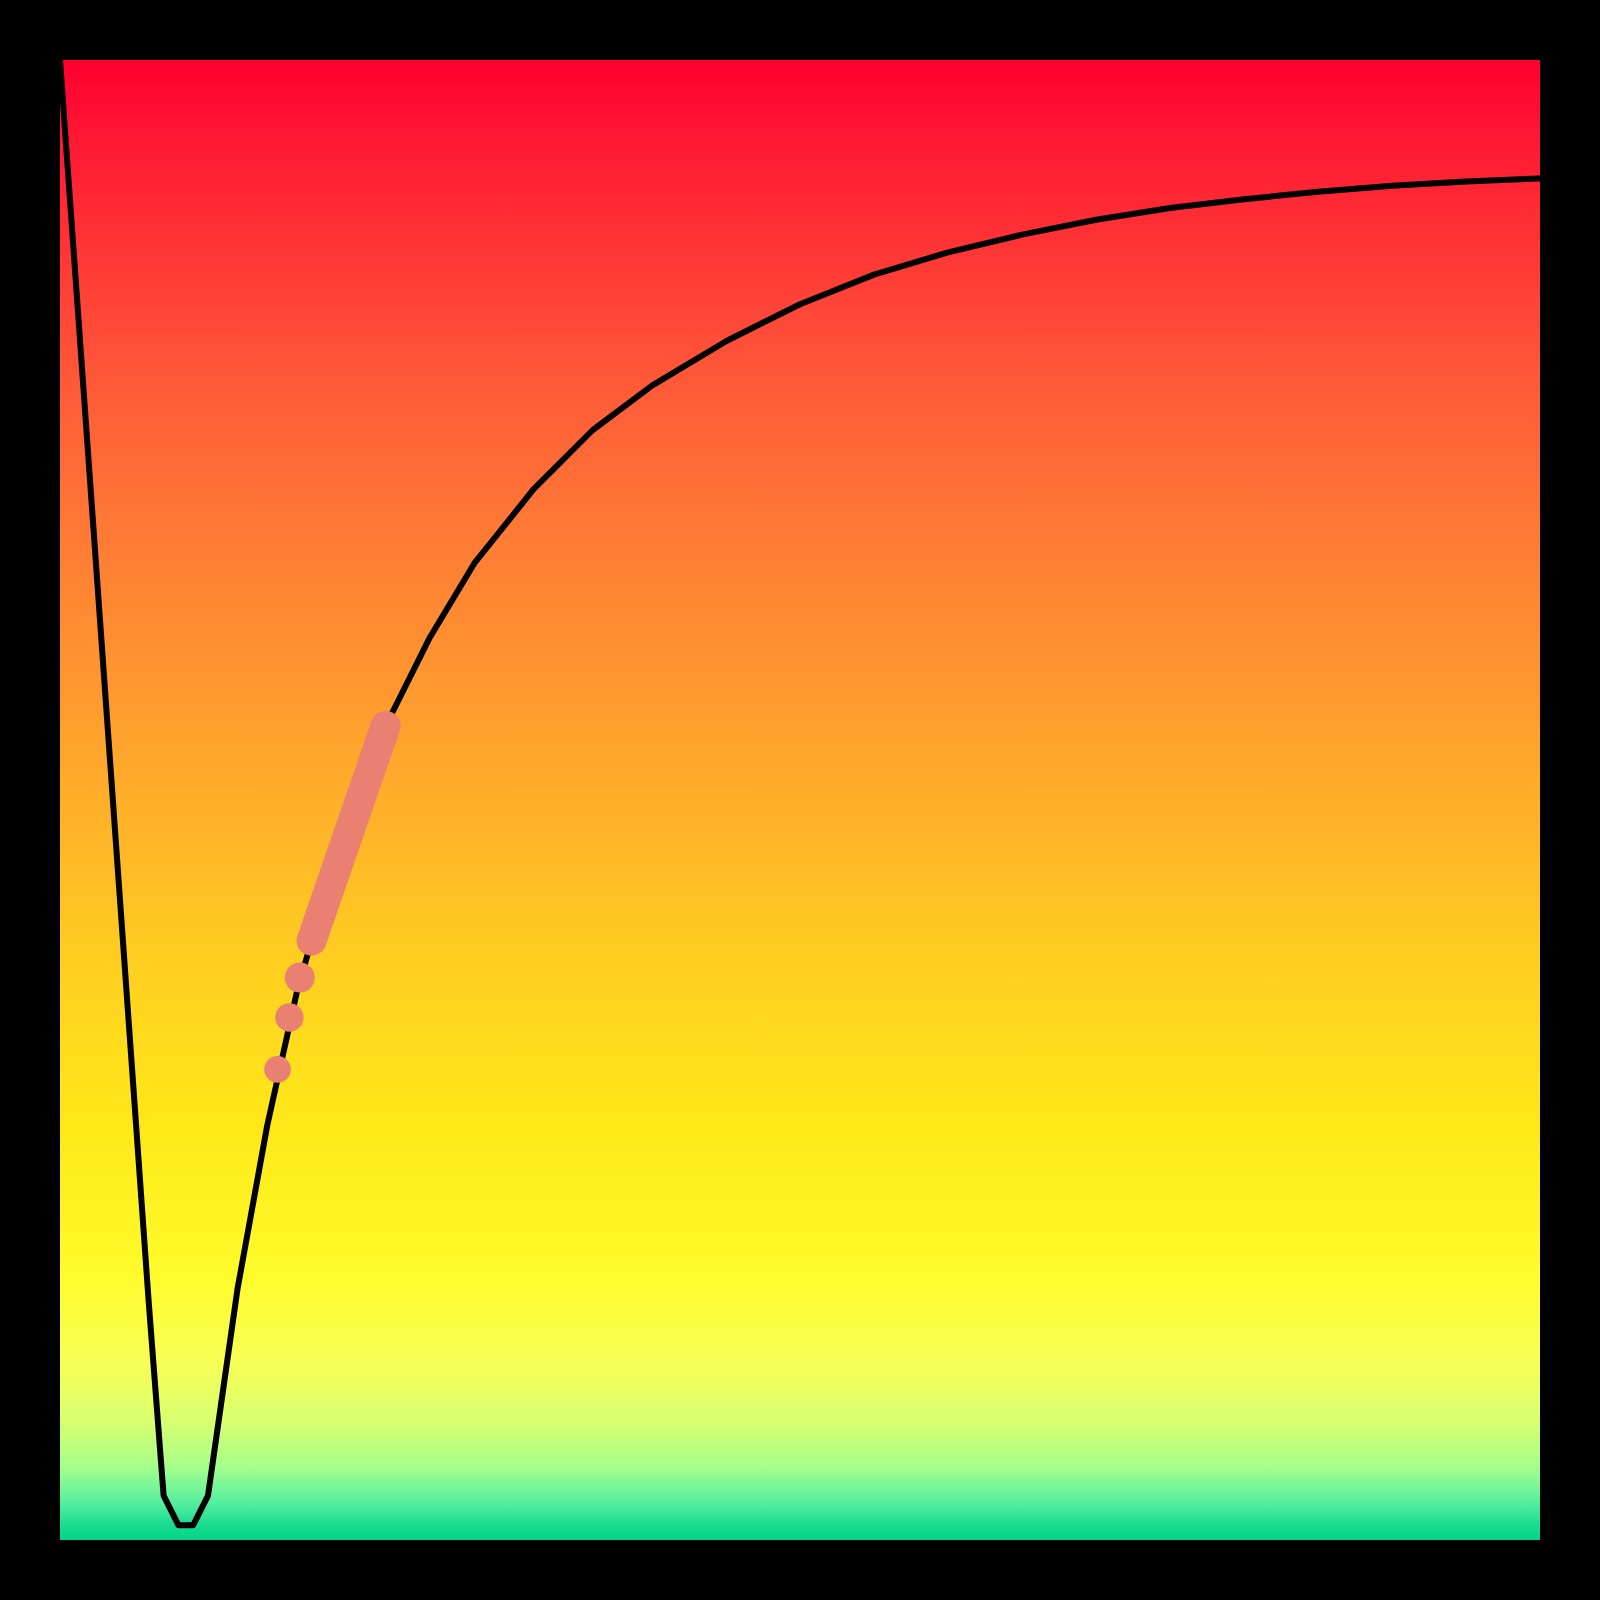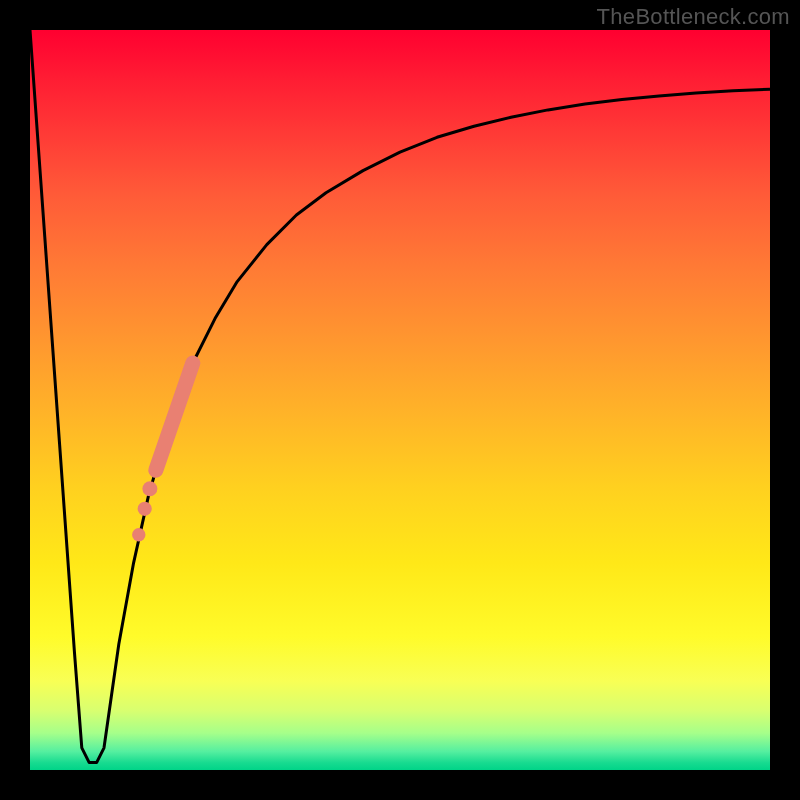--- a/index.html
+++ b/index.html
@@ -78,14 +78,13 @@
       <path fill="none" stroke="#000" stroke-width="3" stroke-linejoin="round" d="M0.0 0.0 L14.8 207.2 L29.6 414.4 L44.4 621.6 L51.8 717.8 L59.2 732.6 L66.6 732.6 L74.0 717.8 L81.4 666.0 L88.8 614.2 L103.6 532.8 L118.4 466.2 L133.2 414.4 L148.0 370.0 L162.8 333.0 L185.0 288.6 L207.2 251.6 L236.8 214.6 L266.4 185.0 L296.0 162.8 L333.0 140.6 L370.0 122.1 L407.0 107.3 L444.0 96.2 L481.0 87.3 L518.0 79.9 L555.0 74.0 L592.0 69.6 L629.0 65.9 L666.0 62.9 L703.0 60.7 L740.0 59.2" id="curve-path"></path>
       <g id="highlight-group">
           <line x1="125.80000000000001" y1="440.29999999999995" x2="162.8" y2="332.99999999999994" stroke="#e98072" stroke-width="15" stroke-linecap="round"></line>
           <circle cx="119.88000000000001" cy="458.8" r="7.5" fill="#e98072"></circle>
           <circle cx="114.7" cy="478.78000000000003" r="7.1" fill="#e98072"></circle>
           <circle cx="108.77999999999999" cy="504.68" r="6.7" fill="#e98072"></circle>
         </g>
     </svg>
   </div>
 
-  <div class="watermark">TheBottleneck.com</div>
 </div>
 
 </body></html>

